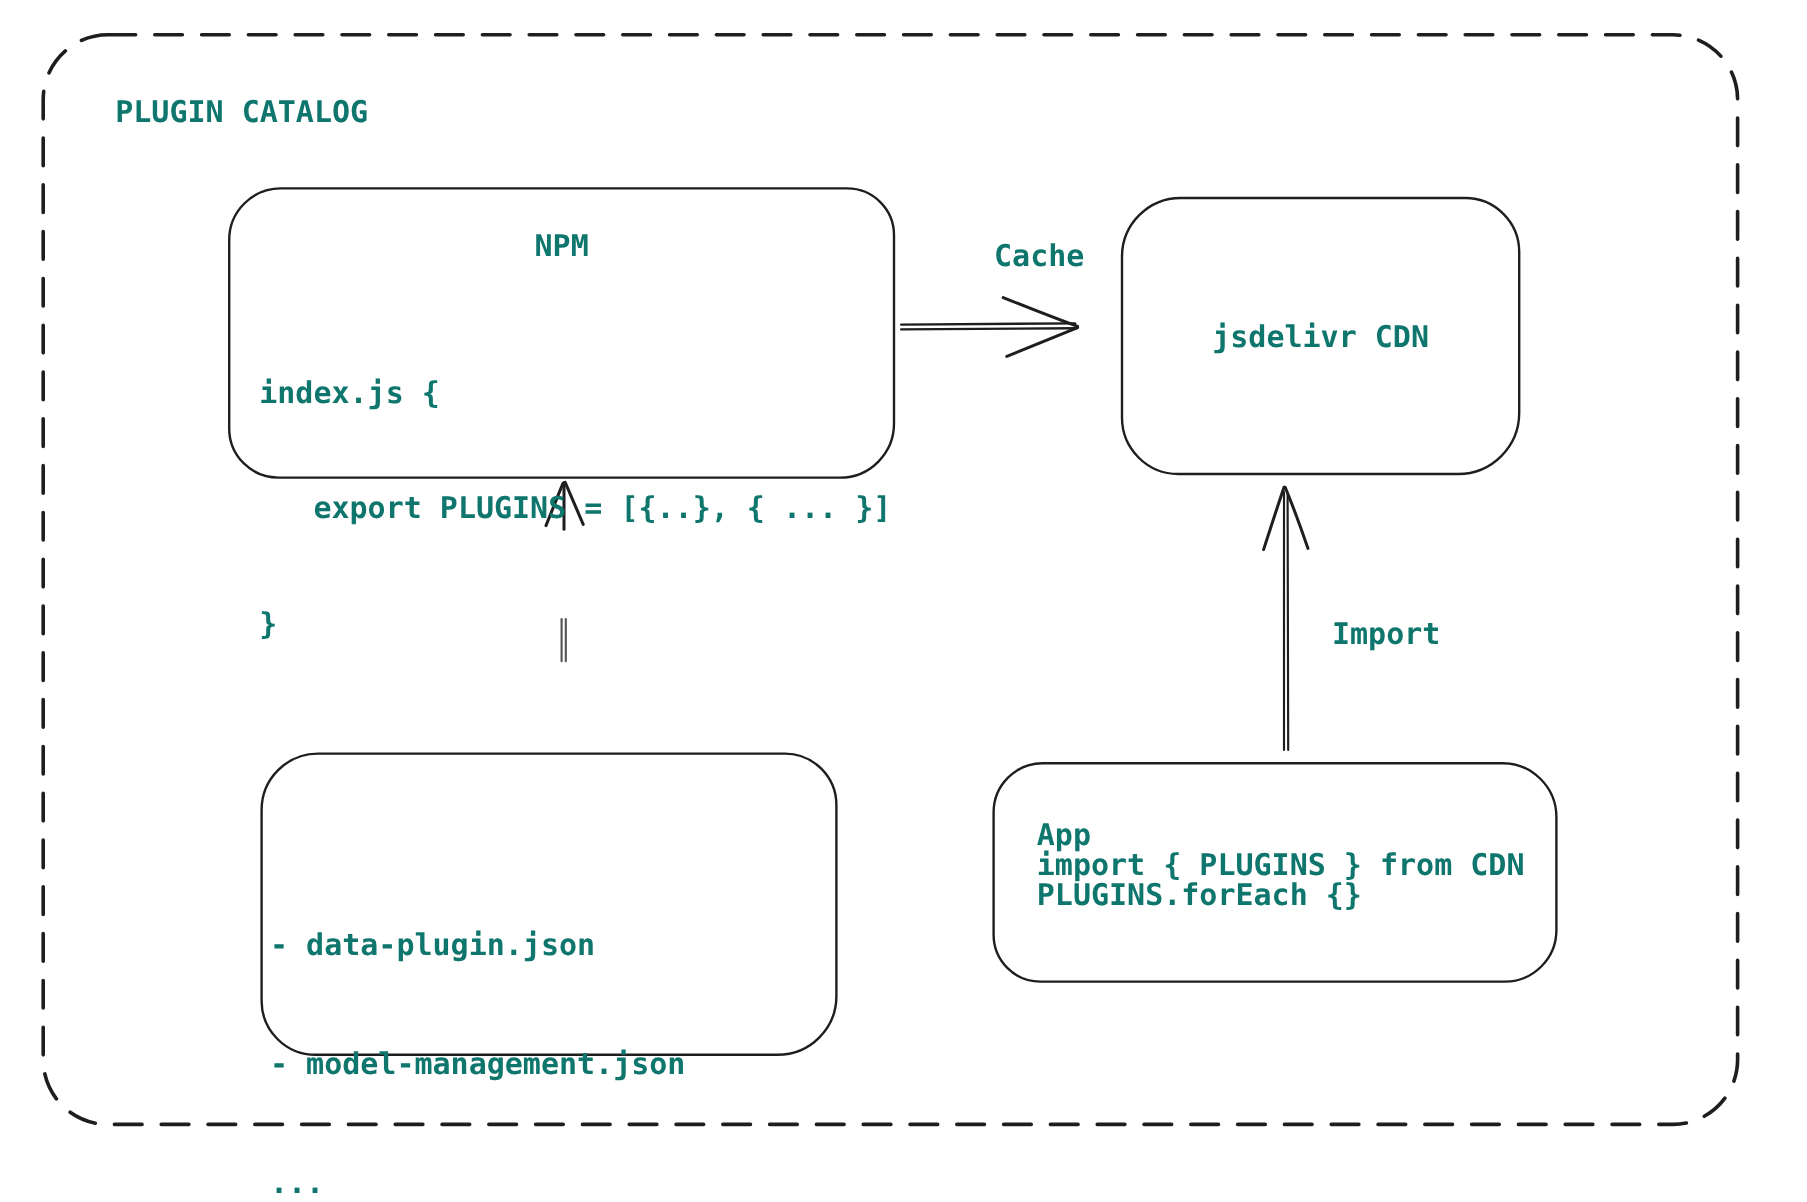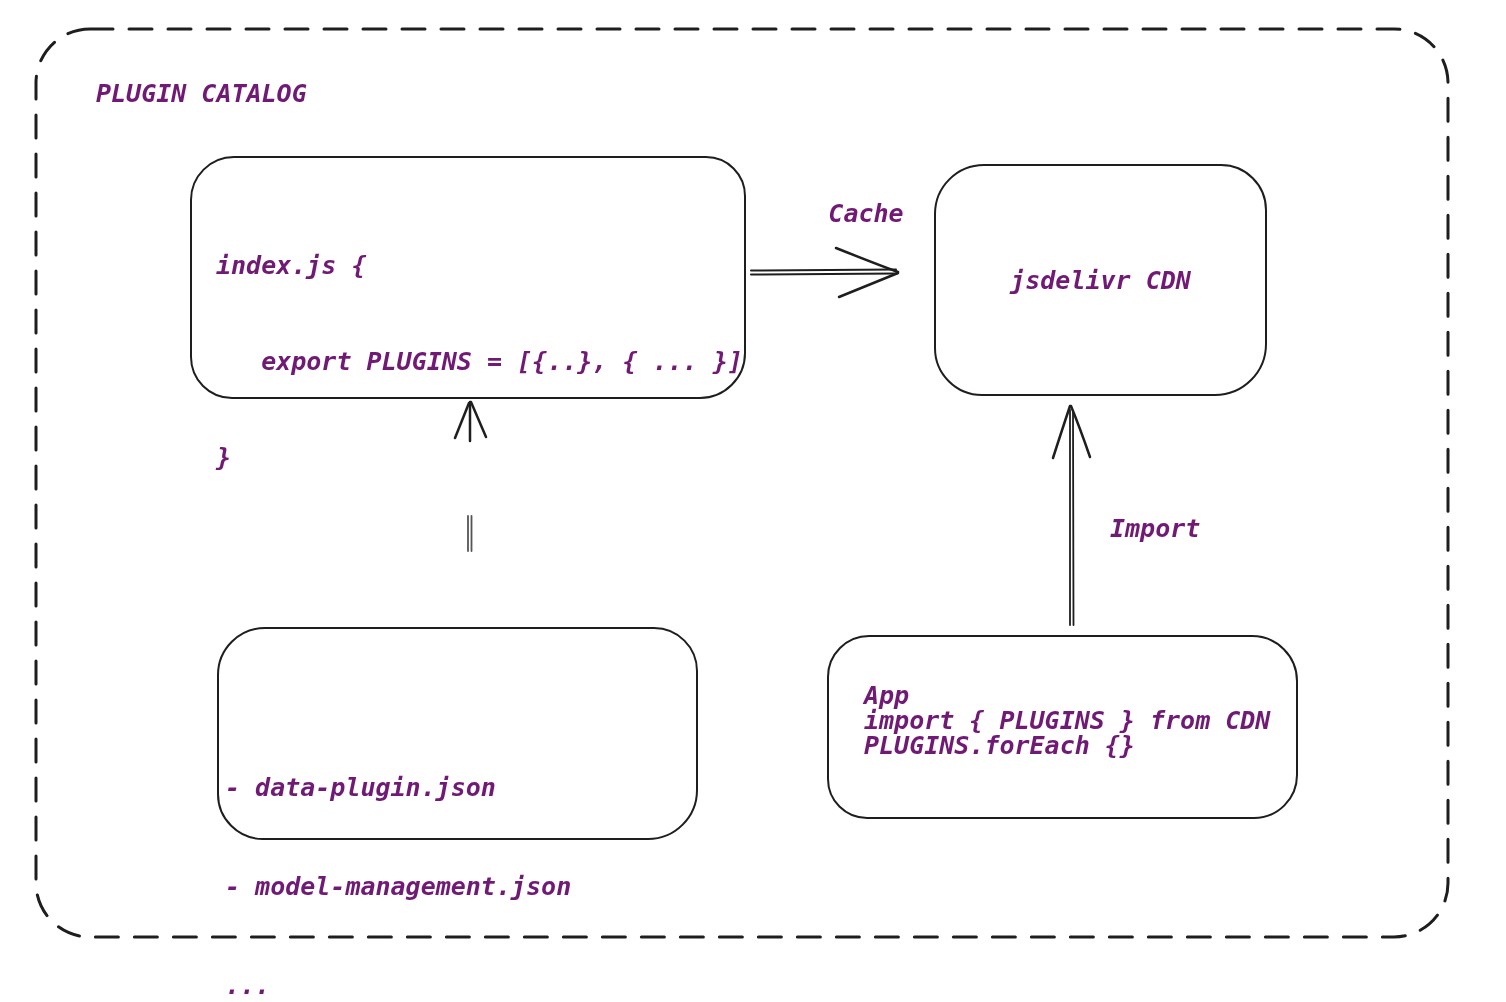--- a/index.html
+++ b/index.html
@@ -5,25 +5,24 @@
   html, body {
     margin: 0;
     padding: 0;
     background: #ffffff;
   }
   .canvas {
     position: relative;
     width: 1506px;
     height: 1002px;
     background: #ffffff;
-    color: #701a75;
+    color: #0f766e;
     font-family: "DejaVu Sans Mono", "Liberation Mono", monospace;
     font-weight: 600;
     overflow: hidden;
-    font-style: italic;
   }
   .overlay {
     position: absolute;
     left: 0; top: 0;
     width: 1506px;
     height: 1002px;
     pointer-events: none;
   }
   .box {
     position: absolute;
@@ -39,21 +38,21 @@
   .cdn-box {
     left: 910px; top: 164px;
     width: 333px; height: 232px;
     border-radius: 50px 46px 52px 48px;
     display: flex; align-items: center; justify-content: center;
     font-size: 25px;
     margin-left: 24px;
   }
   .repo-box {
     left: 217px; top: 627px;
-    width: 481px; height: 213px;
+    width: 481px; height: 253px;
     border-radius: 48px 44px 50px 46px;
   }
   .app-box {
     left: 827px; top: 635px;
     width: 471px; height: 184px;
     border-radius: 42px 46px 44px 40px;
   }
   .box-title {
     text-align: center;
     margin-top: 32px;
@@ -127,20 +126,21 @@
       <path d="M1070 625 L1070 410" stroke-width="1.8"></path>
       <path d="M1073.5 625 L1073 412" stroke-width="1.8"></path>
       <path d="M1053 458 Q1062 430 1070 406" stroke-width="2.5"></path>
       <path d="M1090 457 Q1080 428 1071 406" stroke-width="2.5"></path>
     </g>
   </svg>
 
   <div class="label frame-title">PLUGIN CATALOG</div>
 
   <div class="box npm-box">
+    <div class="box-title">NPM</div>
     <div class="code">
       <div>index.js {</div>
       <div>   export PLUGINS = [{..}, { ... }]</div>
       <div>}</div>
     </div>
   </div>
 
   <div class="label cache-label">Cache</div>
 
   <div class="box cdn-box">

